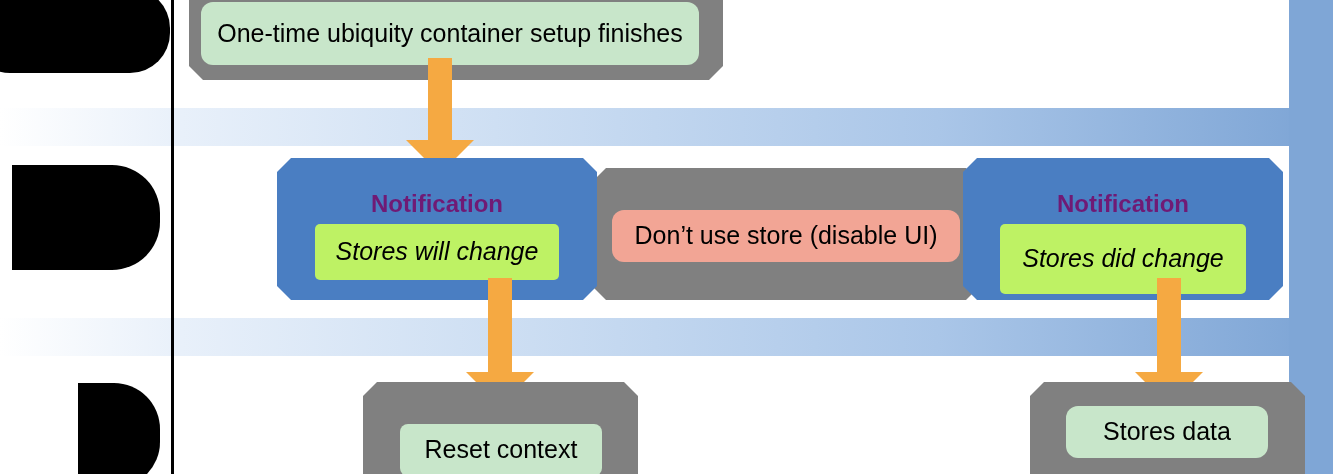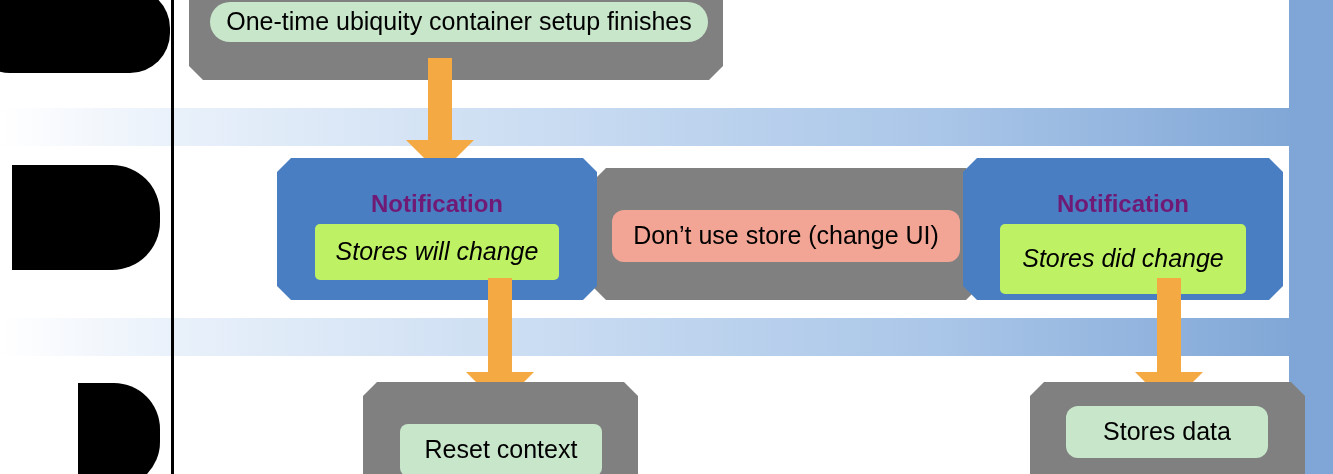--- a/index.html
+++ b/index.html
@@ -89,31 +89,31 @@
   <div class="right-rail" style="left:1289px;"></div>
 
   <div class="redacted" style="left:-30px;top:-12px;width:200px;height:85px;border-radius:40px;"></div>
   <div class="redacted" style="left:12px;top:165px;width:148px;height:105px;border-radius:0 48px 48px 0;"></div>
   <div class="redacted" style="left:78px;top:383px;width:82px;height:105px;border-radius:0 46px 46px 0;"></div>
 
   <div class="v-divider" style="left:171px;"></div>
 
   <div class="shell" style="left:189px;top:-16px;width:534px;height:96px;">
   </div>
-  <div class="pill green" style="left:210px;top:2px;width:498px;height:40px;border-radius:21px;">
+  <div class="pill green" style="left:201px;top:2px;width:498px;height:63px;">
     <span>One-time ubiquity container setup finishes</span>
   </div>
 
   <div class="o-stem" style="left:428px;top:58px;width:24px;height:90px;"></div>
   <div class="o-head" style="left:406px;top:140px;width:68px;height:34px;"></div>
 
   <div class="shell" style="left:592px;top:168px;width:388px;height:132px;">
   </div>
   <div class="pill salmon" style="left:612px;top:210px;width:348px;height:52px;">
-    <span>Don’t use store (change UI)</span>
+    <span>Don’t use store (disable UI)</span>
   </div>
 
   <div class="shell blue" style="left:277px;top:158px;width:320px;height:142px;">
   </div>
   <div class="shell-title" style="left:277px;top:190px;width:320px;">Notification</div>
   <div class="pill white" style="left:315px;top:224px;width:244px;height:56px;border-radius:5px;">
     <span>Stores will change</span>
   </div>
 
   <div class="shell blue" style="left:963px;top:158px;width:320px;height:142px;">

